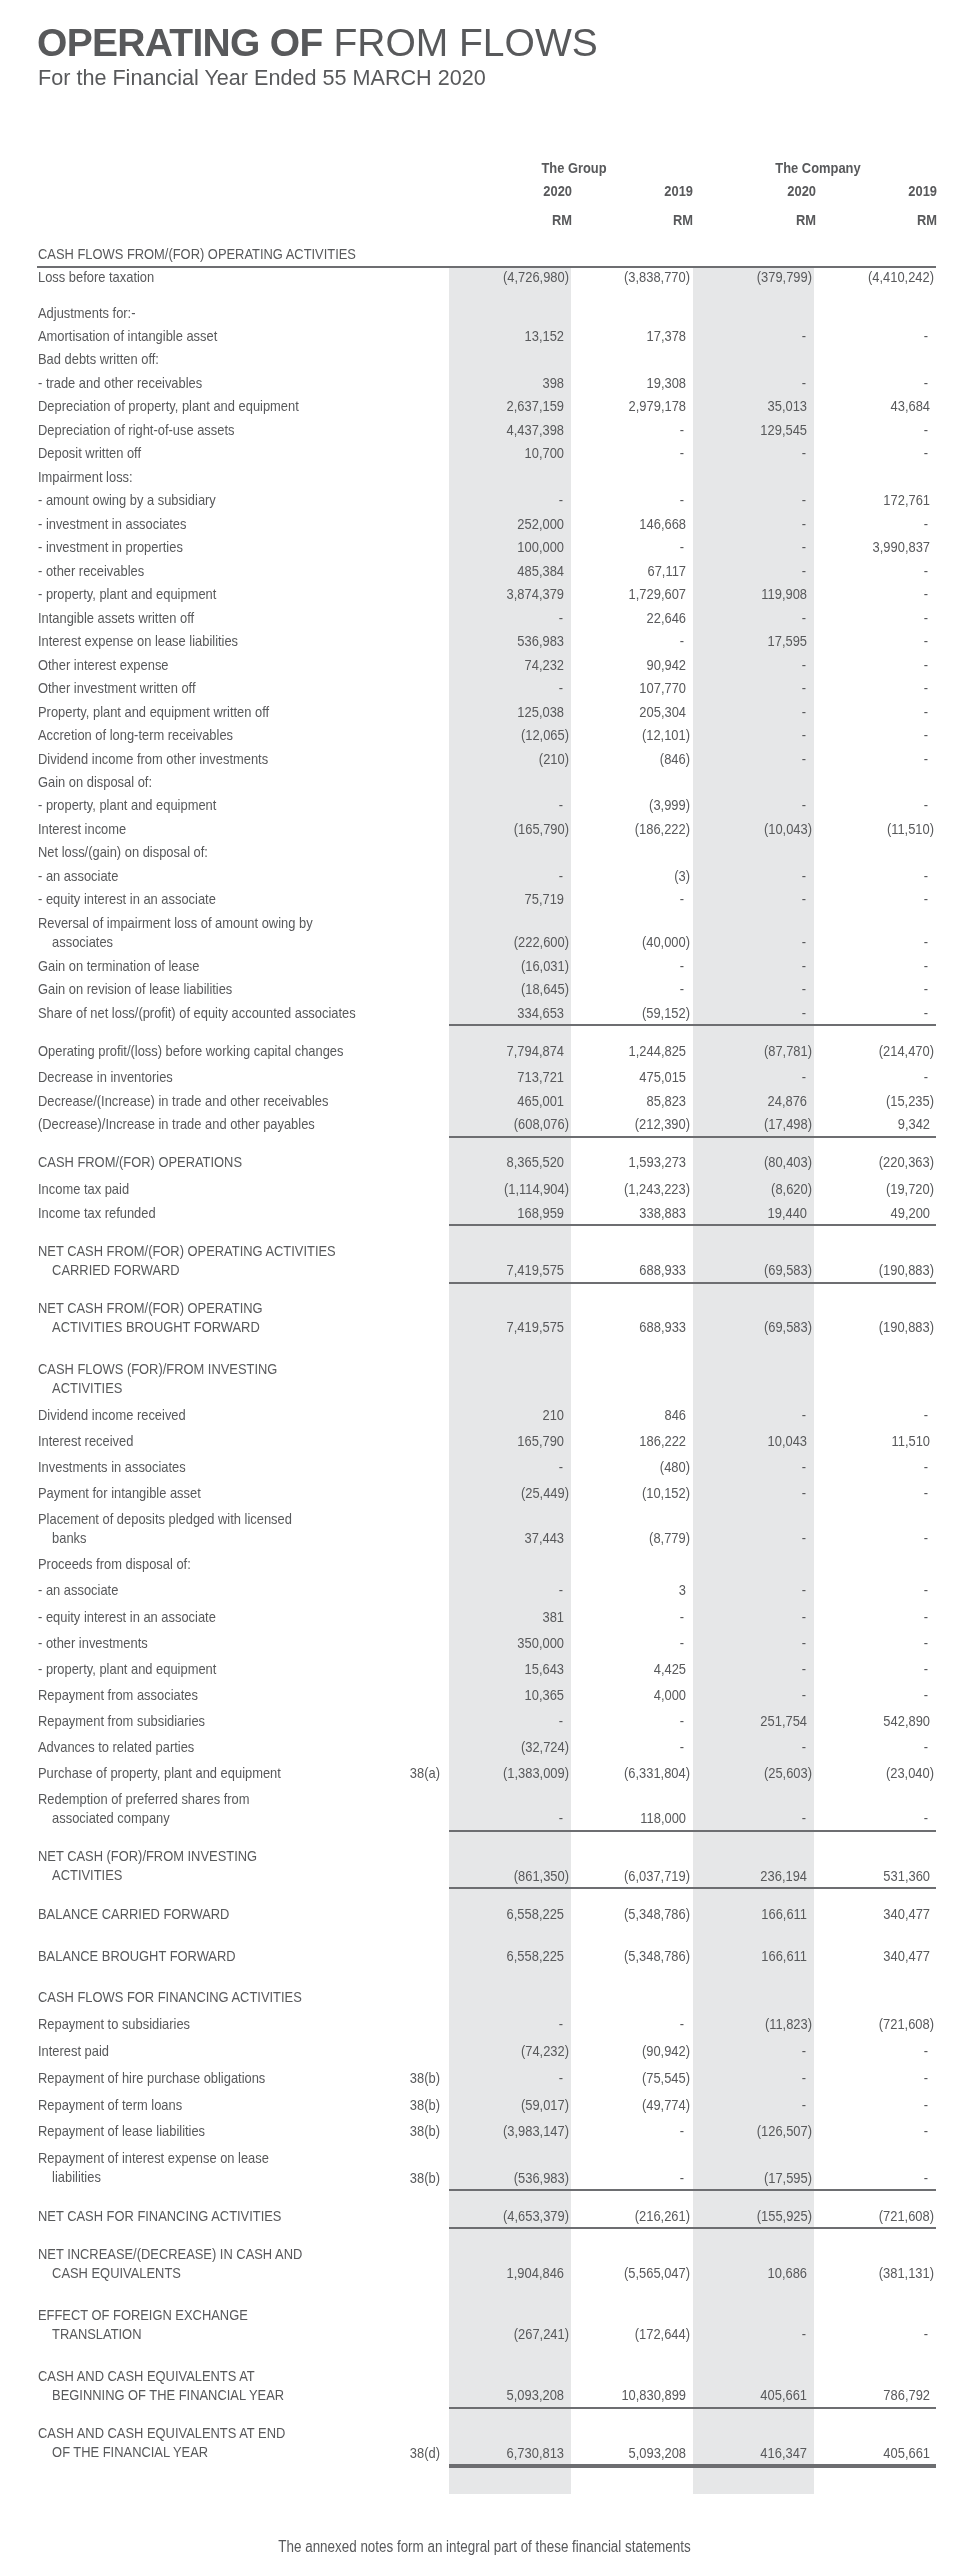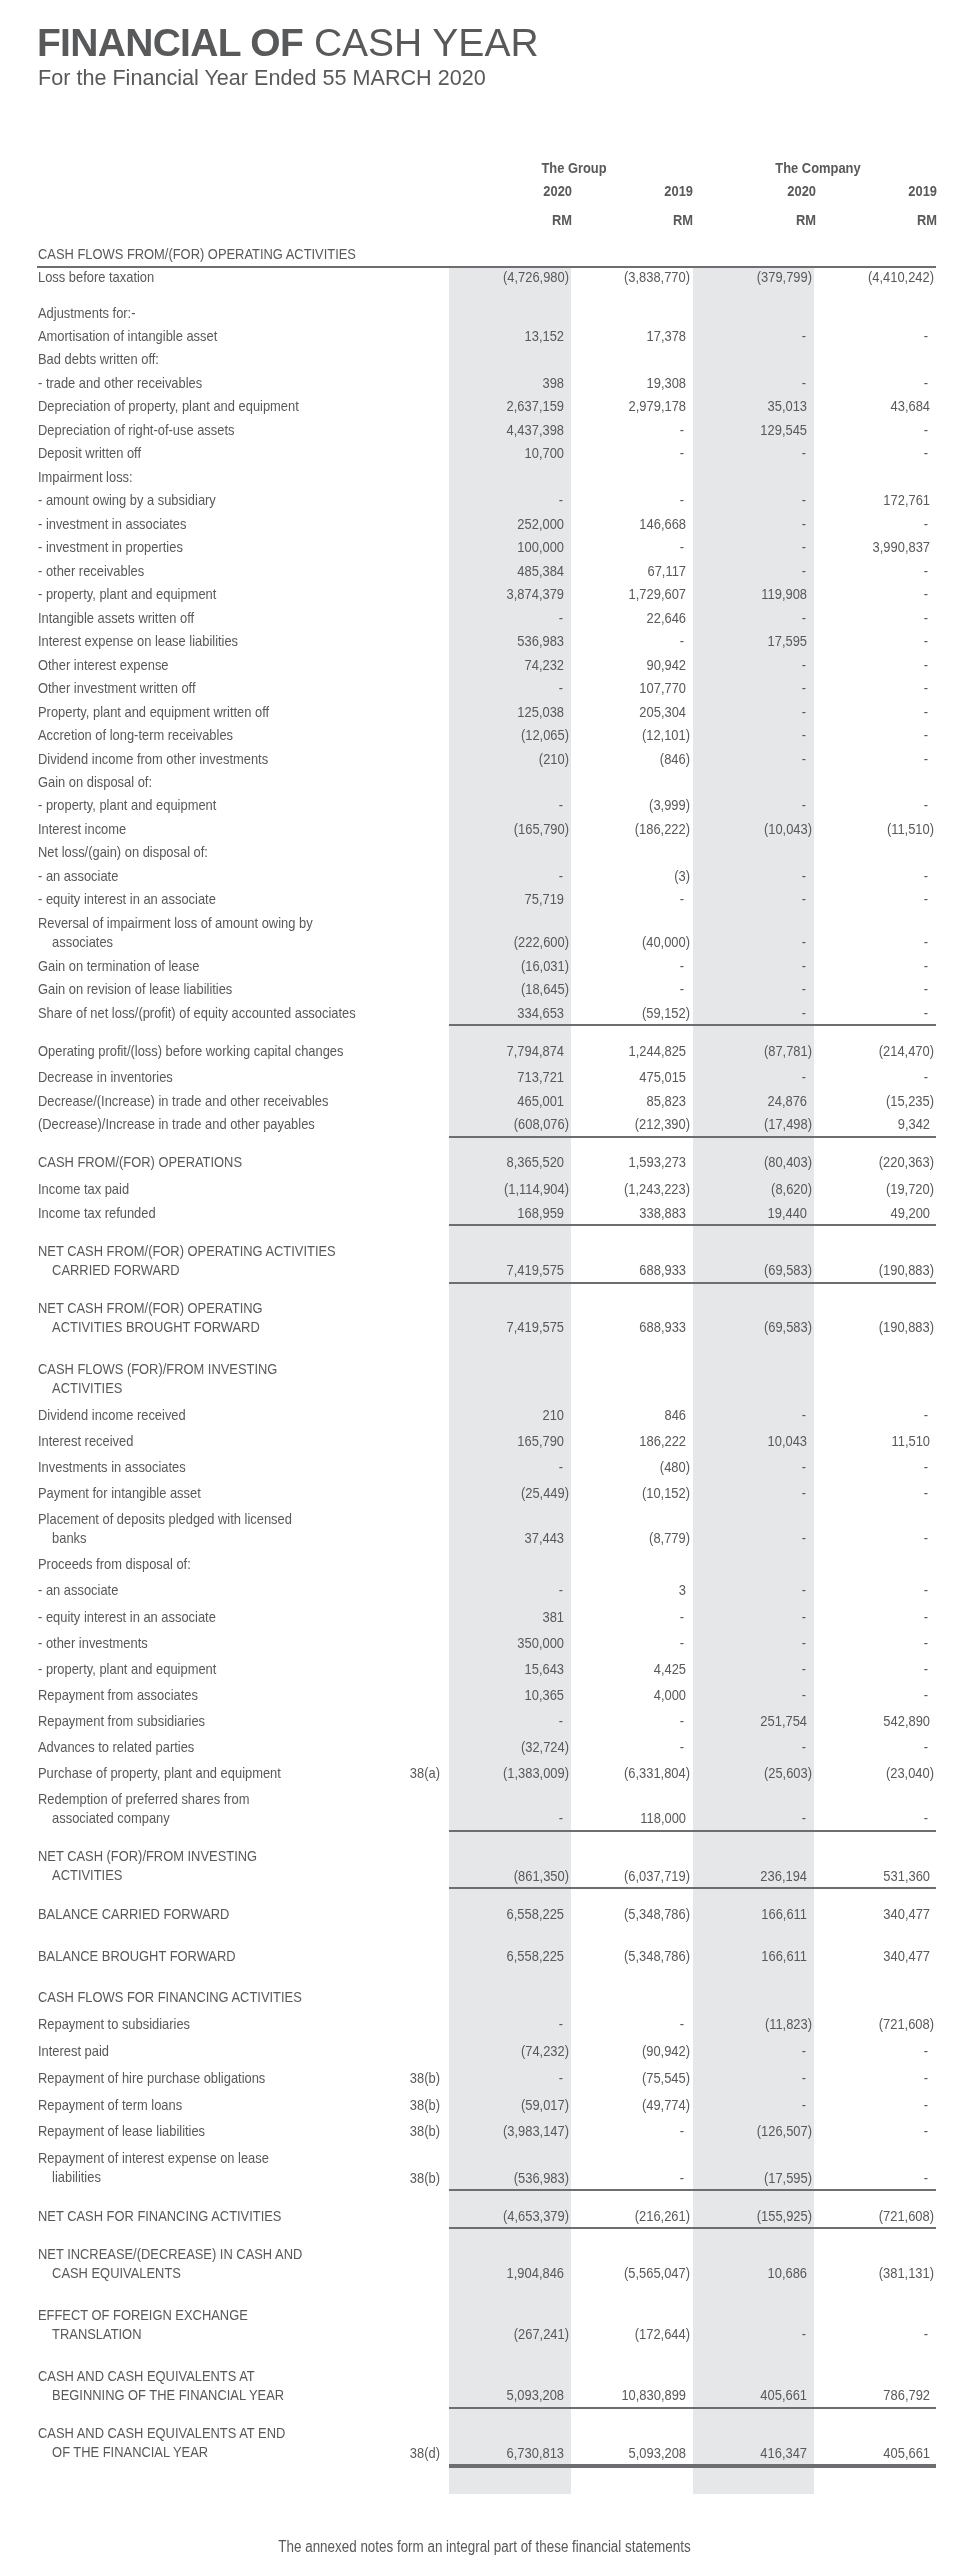--- a/index.html
+++ b/index.html
@@ -31,22 +31,22 @@
   .rule { position: absolute; left: 449px; width: 487px; height: 1.5px; background: #6d6e71; }
   .rule.thick { height: 3.7px; background: #6d6e71; }
 
   .footer { position: absolute; left: 0; width: 969px; top: 2537px; text-align: center; font-size: 15.6px;
             line-height: 19.4px; color: #58595b; transform: scaleX(0.86); transform-origin: center center; }
 </style>
 </head>
 <body>
 
 <div class="title">
-  <span class="bold">FINANCIAL OF</span>
-  <span class="light">CASH YEAR</span>
+  <span class="bold">OPERATING OF</span>
+  <span class="light">FROM FLOWS</span>
 </div>
 <div class="subtitle">For the Financial Year Ended 55 MARCH 2020</div>
 
 <div class="shade c1"></div>
 <div class="shade c3"></div>
 
 <div class="hdr group" style="left:462px; width:224px; top:159px;">The Group</div>
 <div class="hdr group" style="left:706px; width:224px; top:159px;">The Company</div>
 
 <div class="hdr" style="left:445px; width:127px; text-align:right; top:182px;">2020</div>

